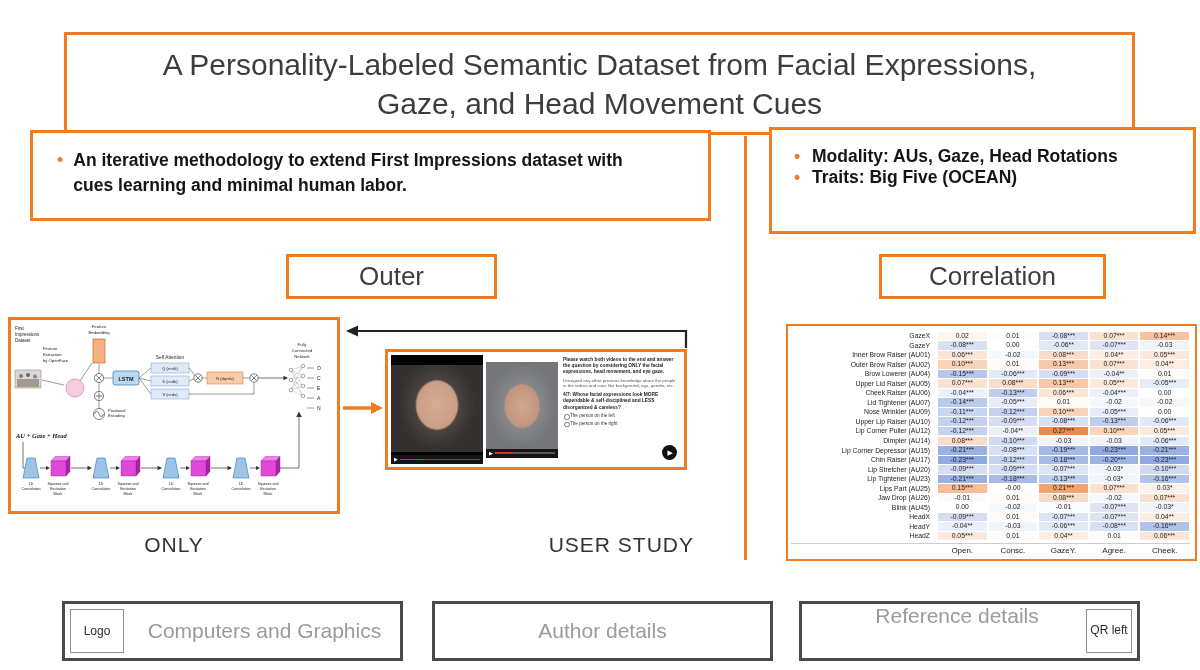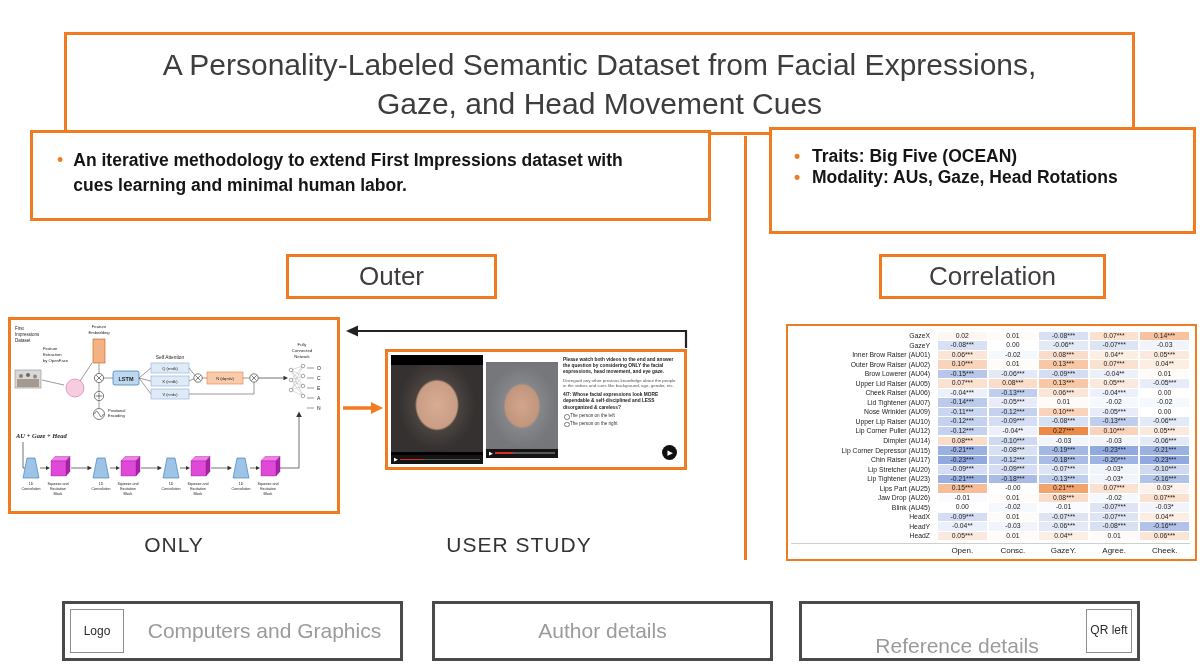--- a/index.html
+++ b/index.html
@@ -55,21 +55,21 @@
   .us-q  { font-size:4.8px; line-height:1.3; font-weight:bold; margin-top:3px; }
   .us-option { font-size:4.6px; margin-top:2.5px; padding-left:7px; position:relative; color:#333; }
   .us-option::before { content:""; position:absolute; left:1px; top:0.8px; width:3.5px; height:3.5px;
                        border:0.6px solid #777; border-radius:50%; background:#fff; }
   .us-play { position:absolute; right:4px; bottom:4px; width:15px; height:15px; border-radius:50%;
              background:#101010; color:#fff; display:flex; align-items:center; justify-content:center;
              font-size:7px; padding-left:1.5px; }
 
   .caption { position:absolute; font-size:21px; letter-spacing:1px; color:#333; text-align:center; }
   .model-caption { left:8px;   top:533px; width:332px; }
-  .us-caption    { left:368px; top:533px; width:302px; }
+  .us-caption    { left:392px; top:533px; width:302px;text-align:right; }
 
   .corr-box { left:786px; top:324px; width:411px; height:237px; border-width:2px; padding:5px 5px 0 3px; }
   .ctr { display:grid; grid-template-columns:146px repeat(5,1fr); height:9.55px; }
   .ctl { font-size:6.8px; line-height:9.55px; text-align:right; padding-right:7px; color:#222; white-space:nowrap; }
   .ctc { font-size:6.8px; line-height:8.4px; text-align:center; margin:0.55px 1px; color:#222; white-space:nowrap; }
   .ct-foot { display:grid; grid-template-columns:146px repeat(5,1fr); margin-top:2px;
              border-top:1px solid #cfcfcf; padding-top:2px; }
   .ctf { font-size:8px; text-align:center; color:#222; }
 
   .arrows { position:absolute; left:0; top:0; pointer-events:none; }
@@ -84,21 +84,21 @@
   .fb3 { left:799px; width:341px; }
   .fmut { color:#9b9b9b; font-size:21px; }
   .logo-cell { position:absolute; left:5px; top:5px; bottom:5px; width:54px; border:1px solid #8f8f8f;
                display:flex; align-items:center; justify-content:center; font-size:12px; color:#2b2b2b; }
   .fb1-label { position:absolute; left:64px; right:0; top:0; bottom:0;
                display:flex; align-items:center; justify-content:center; }
   .qr-cell { position:absolute; right:5px; top:5px; bottom:5px; width:46px; border:1px solid #8f8f8f;
              display:flex; align-items:center; justify-content:center; text-align:center;
              font-size:12px; color:#2b2b2b; line-height:1.15; padding:2px; }
   .fb3-label { position:absolute; left:0; right:56px; top:0; bottom:0;
-               display:flex; align-items:flex-end; justify-content:center;margin-left:31px; }
+               display:flex; align-items:flex-start; justify-content:center;margin-left:31px; }
 
   
   .model-svg text { fill:#1d1d1d; }
   .t36 { font-size:3.6px; } .t40 { font-size:4px; } .t42 { font-size:4.2px; }
   .t45 { font-size:4.5px; } .t48 { font-size:4.8px; fill:#333; }
   .t50 { font-size:5px; }   .t55 { font-size:5.5px; font-weight:bold; }
   .tin { font-size:6.5px; font-weight:bold; font-style:italic; font-family:"Liberation Serif", serif; }
   .wire { stroke:#555; stroke-width:0.6; fill:none; }
   .flow { stroke:#333; stroke-width:0.7; }
   .trap { fill:#9DC3E6; stroke:#2E75B6; stroke-width:0.6; }
@@ -125,22 +125,22 @@
 
   <div class="obox left-box">
     <div class="bullet">
       <span class="bdot">•</span>
       <span class="btext">An iterative methodology to extend First Impressions dataset with cues learning and minimal human labor.</span>
     </div>
   </div>
 
   <div class="obox right-box">
     <div>
+        <div class="hl-bullet">Modality: AUs, Gaze, Head Rotations</div>
         <div class="hl-bullet">Traits: Big Five (OCEAN)</div>
-        <div class="hl-bullet">Modality: AUs, Gaze, Head Rotations</div>
       </div>
   </div>
 
   <div class="vdivider"></div>
 
   <div class="obox label-box method-label">
     <span>Outer</span>
   </div>
   <div class="obox label-box corr-label">
     <span>Correlation</span>

